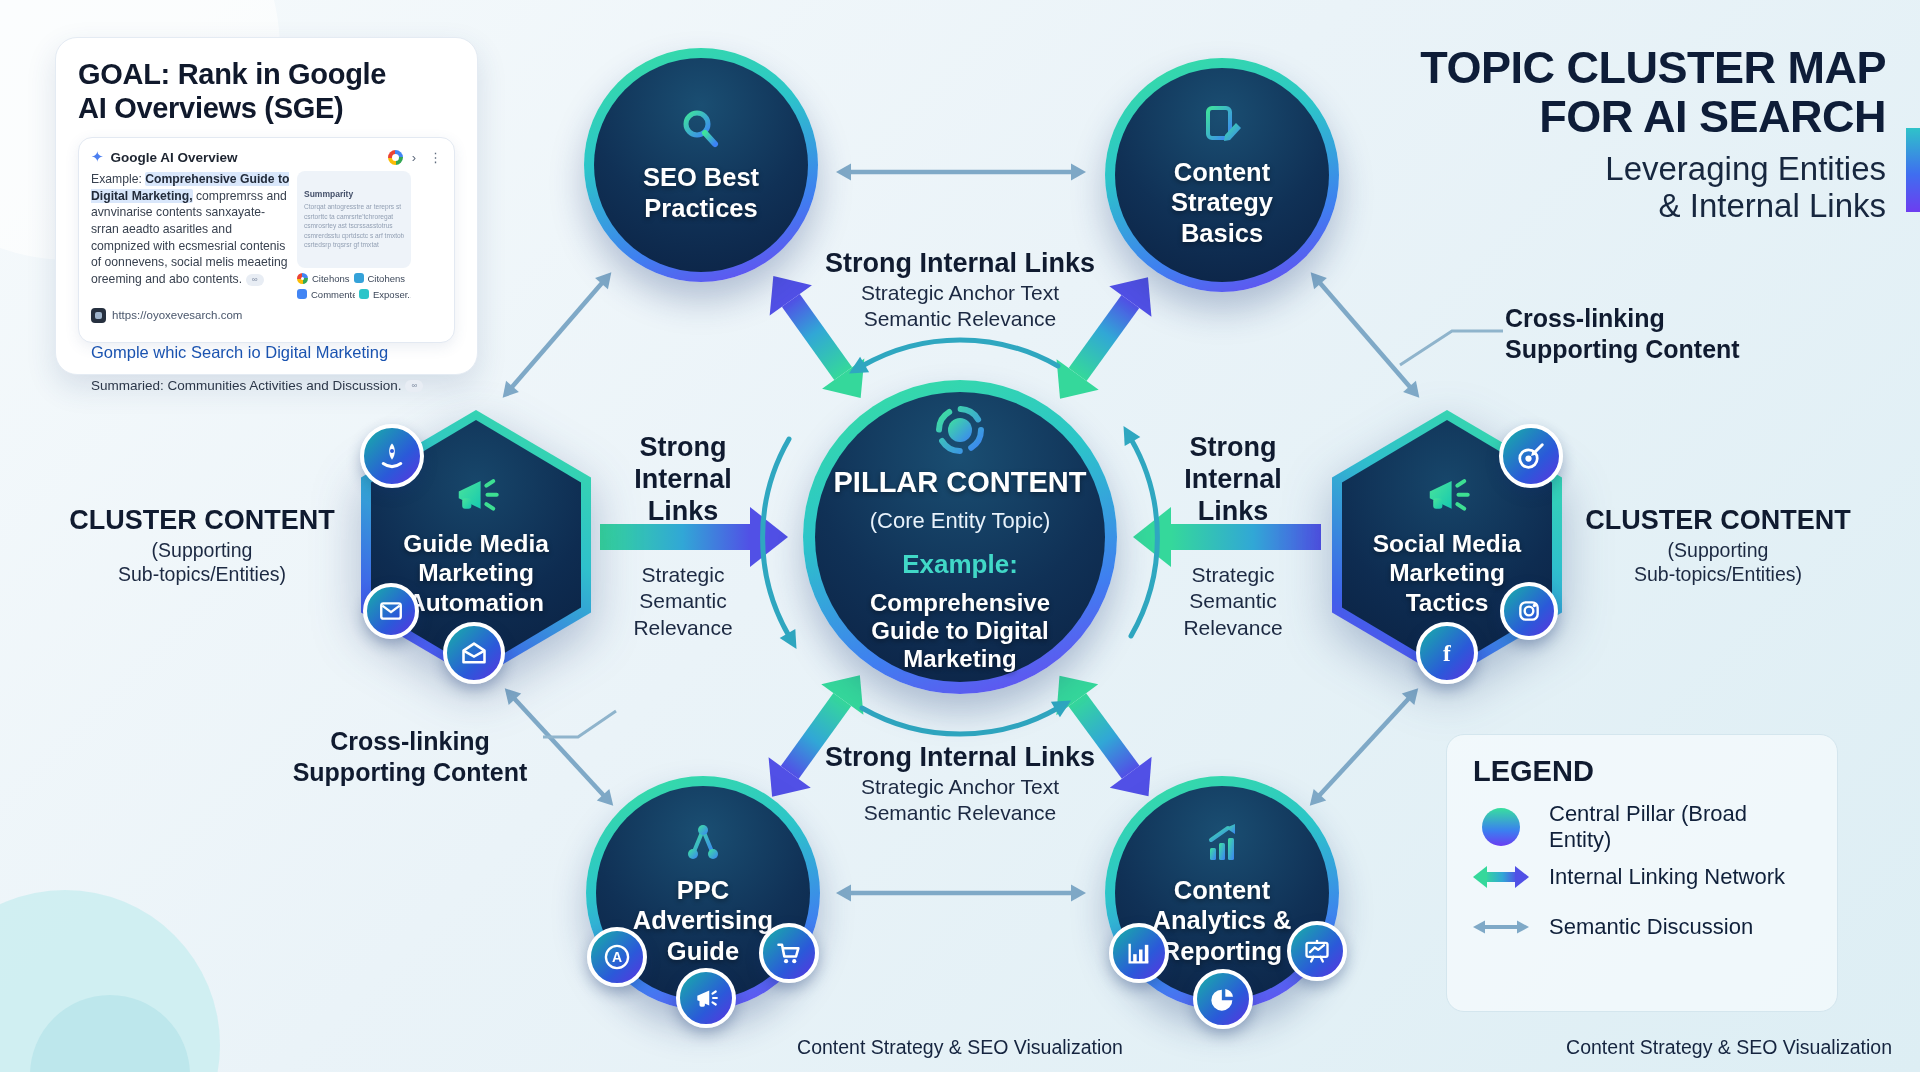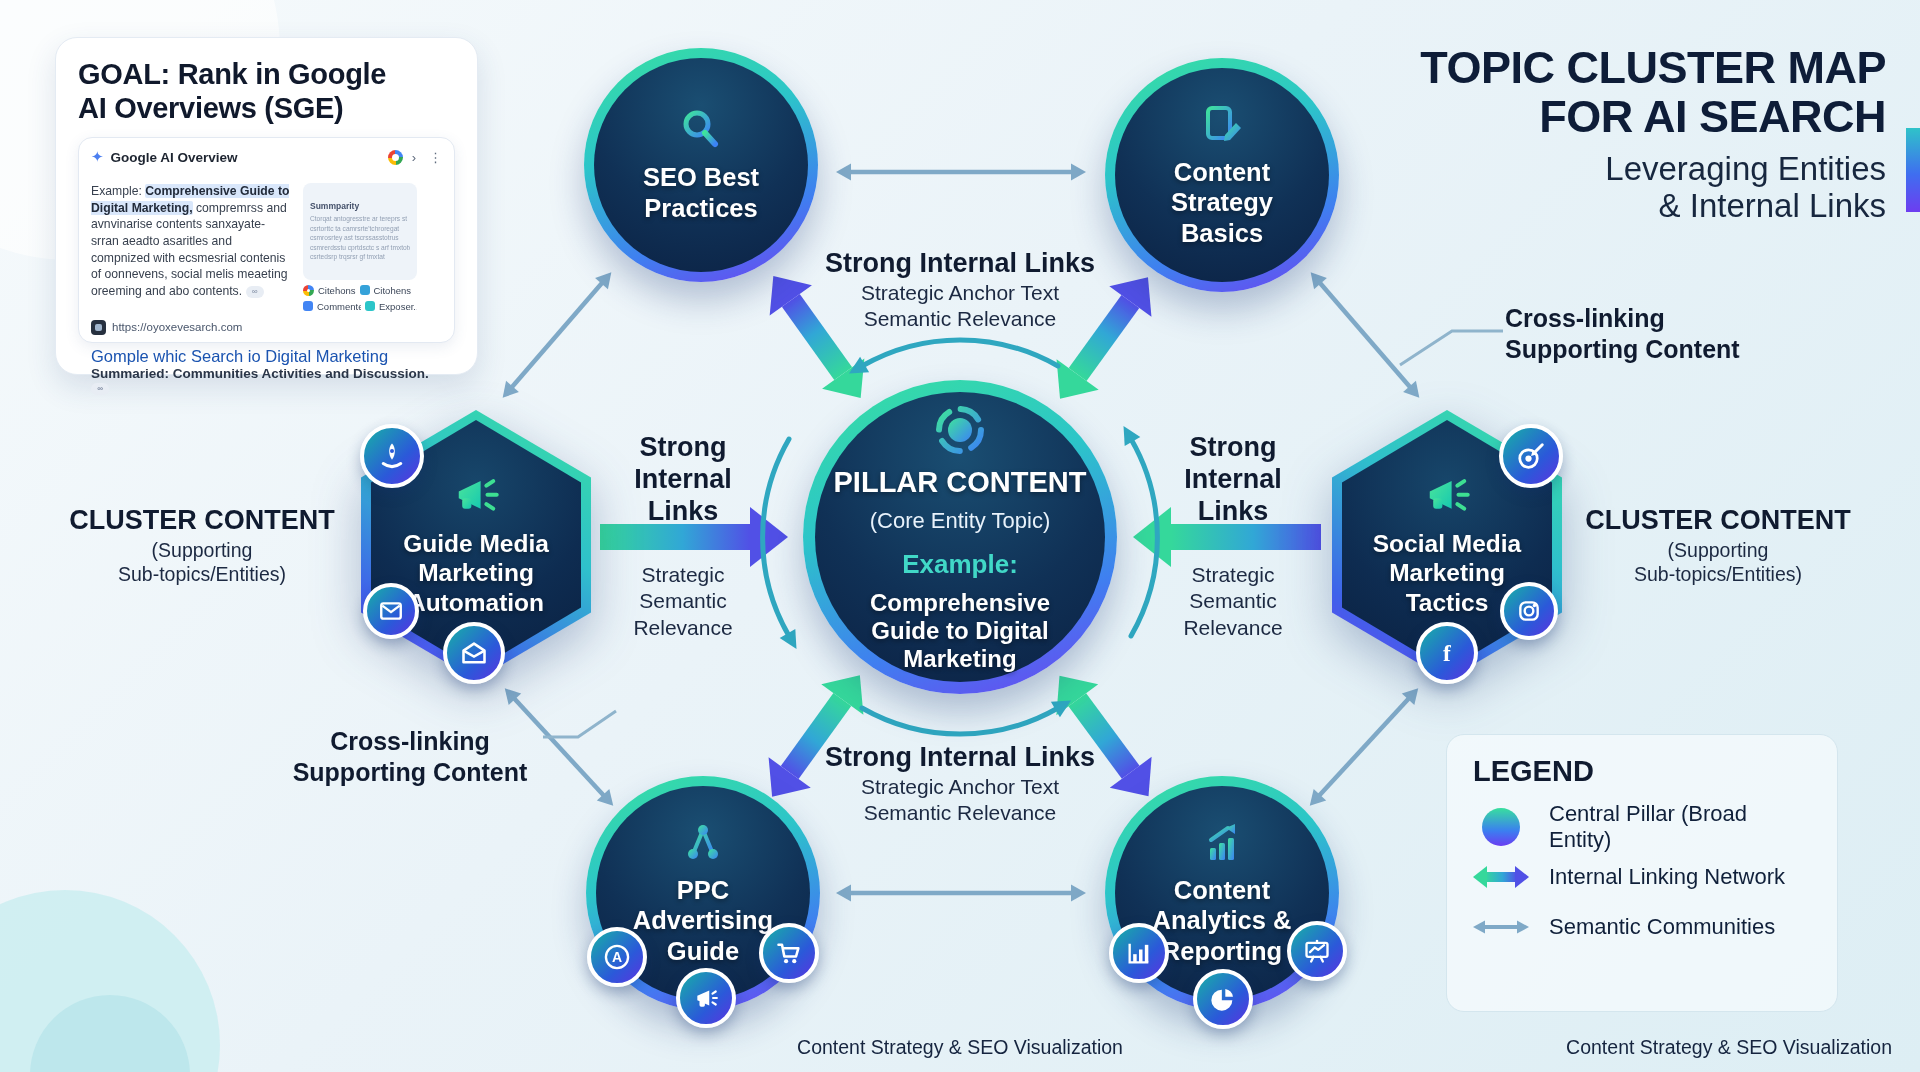--- a/index.html
+++ b/index.html
@@ -15,37 +15,37 @@
   .goal-title{font-size:29px;font-weight:800;color:#10192c;line-height:1.16;letter-spacing:-.3px;}
   .mock{margin-top:12px;background:#fff;border:1px solid #e3e9f2;border-radius:14px;box-shadow:0 4px 14px rgba(60,90,140,.10);
     padding:10px 12px;height:206px;box-sizing:border-box;position:relative;}
   .mock-head{display:flex;align-items:center;gap:7px;}
   .sparkle{color:#4c7ff0;font-size:15px;}
   .mock-brand{font-size:13.5px;font-weight:700;color:#1d2430;flex:1;}
   .glogo{width:15px;height:15px;border-radius:50%;background:conic-gradient(#4285f4 0 25%,#34a853 25% 50%,#fbbc05 50% 75%,#ea4335 75% 100%);position:relative;}
   .glogo::after{content:"";position:absolute;inset:4px;background:#fff;border-radius:50%;}
   .chev{color:#5f6b7e;font-size:13px;margin-left:2px;}
   .kebab{color:#5f6b7e;font-size:13px;margin-left:6px;}
-  .mock-cols{display:flex;gap:12px;margin-top:17px;}
+  .mock-cols{display:flex;gap:6px;margin-top:5px;}
   .mock-body{width:200px;font-size:12.2px;line-height:1.36;color:#38414f;}
   .hl{background:#d9e7fb;border-radius:2px;font-weight:700;color:#222b3a;}
   .linkpill{display:inline-block;width:18px;height:12px;background:#e8edf4;border-radius:6px;color:#7d8aa0;font-size:8px;text-align:center;line-height:12px;vertical-align:middle;}
   .sumbox{width:114px;}
   .sumcard{background:#eef3f9;border-radius:8px;padding:18px 7px;}
   .sumtitle{font-size:8.5px;font-weight:700;color:#44506a;margin-bottom:3px;}
   .sumline{font-size:6.6px;color:#93a0b4;line-height:1.45;white-space:nowrap;overflow:hidden;}
   .citerow{display:flex;align-items:center;gap:4px;margin-top:5px;}
   .cite-ic{width:10px;height:10px;border-radius:3px;flex:none;}
   .citetxt{font-size:9.5px;color:#3c4759;white-space:nowrap;overflow:hidden;max-width:44px;}
   .mock-url{display:flex;align-items:center;gap:6px;margin-top:8px;text-align:right;}
   .favicon{width:15px;height:15px;border-radius:4px;background:#26303f;position:relative;flex:none;}
   .favicon::after{content:"";position:absolute;left:4px;top:4px;width:7px;height:7px;border-radius:2px;background:#9fb4cc;}
   .urltxt{font-size:11.5px;color:#49566b;}
-  .result-title{margin-top:12px;font-size:16.5px;color:#1a53b0;}
-  .result-sum{margin-top:0;font-size:13.5px;color:#2b3648;font-weight:bold;}
+  .result-title{margin-top:20px;font-size:16.5px;color:#1a53b0;}
+  .result-sum{margin-top:16px;font-size:13.5px;color:#2b3648;}
 
   
   .main-title{position:absolute;right:34px;top:44px;text-align:right;z-index:5;margin-left:20px;}
   .mt-big{font-size:45px;font-weight:800;color:#0e1d38;line-height:1.08;letter-spacing:-.5px;}
   .mt-sub{margin-top:10px;font-size:33px;font-weight:500;color:#17273f;line-height:1.12;}
   .accent-bar{position:absolute;left:1906px;top:128px;width:14px;height:84px;z-index:5;
     background:linear-gradient(180deg,#2fc3c9,#3f6ef0 55%,#6d3df0);}
 
   
   .ring{position:absolute;border-radius:50%;padding:10px;box-sizing:border-box;z-index:4;
@@ -527,20 +527,20 @@
       <span class="lg-label">Internal Linking Network</span>
     </div>
     <div class="legend-row">
       <span class="lg-marker">
         <svg width="56" height="18" viewBox="0 0 56 18">
           <line x1="8" y1="9" x2="48" y2="9" stroke="#7fa9c7" stroke-width="4"></line>
           <polygon points="0,9 12,2.5 12,15.5" fill="#7fa9c7"></polygon>
           <polygon points="56,9 44,2.5 44,15.5" fill="#7fa9c7"></polygon>
         </svg>
       </span>
-      <span class="lg-label">Semantic Communities</span>
+      <span class="lg-label">Semantic Discussion</span>
     </div>
   </div>
 
   <div class="footer" style="left:660px;width:600px;text-align:center;">Content Strategy &amp; SEO Visualization</div>
   <div class="footer" style="right:28px;text-align:right;">Content Strategy &amp; SEO Visualization</div>
 
 </div>
 
 </body></html>

